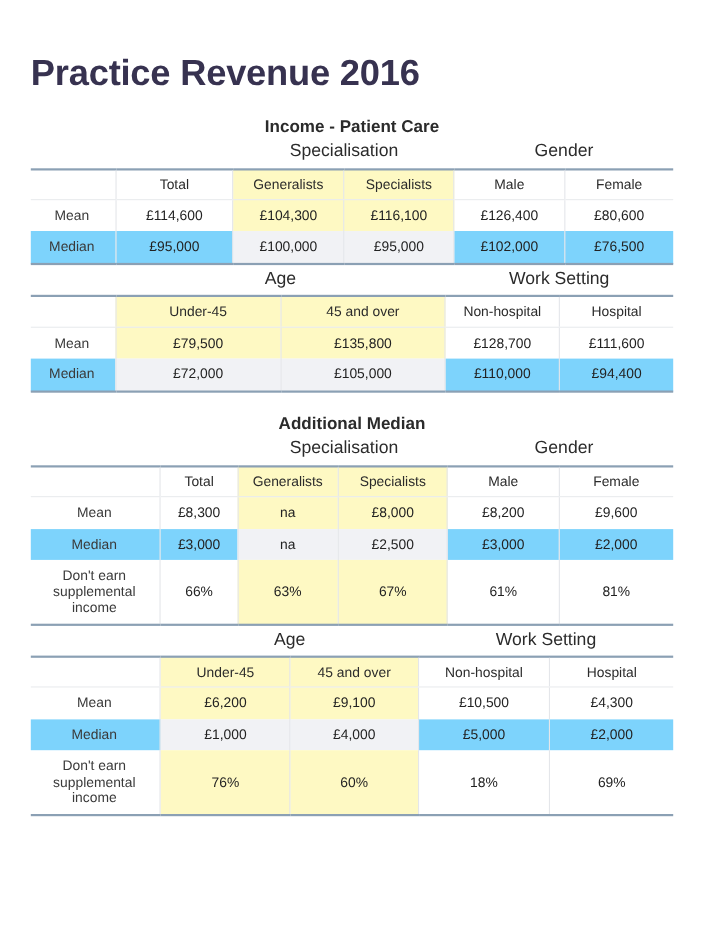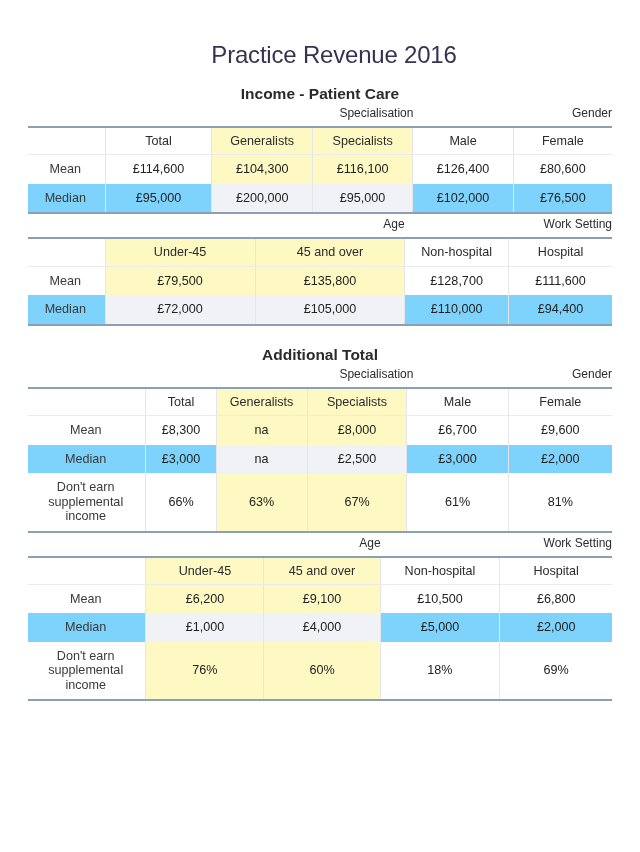--- a/index.html
+++ b/index.html
@@ -16,26 +16,25 @@
   }
   .page {
     width: 640px;
     height: 852px;
     box-sizing: border-box;
     padding: 0;
     position: relative;
   }
   .page-title {
     color: #373250;
-    font-size: 24px;
-    font-weight: normal;
+    font-size: 33px;
+    font-weight: bold;
     letter-spacing: -0.2px;
     padding: 26px 0 0 28px;
     line-height: 1.1;
-    text-align: center;
   }
   .section {
     padding: 0 28px;
     box-sizing: border-box;
   }
   .section-title {
     text-align: center;
     font-size: 15.5px;
     font-weight: bold;
     color: #2b2b2b;
@@ -49,22 +48,22 @@
   .grouphead {
     display: table;
     table-layout: fixed;
     width: 100%;
     border-collapse: collapse;
     margin: 0;
   }
   .grouphead > div { display: table-row; }
   .grouphead span {
     display: table-cell;
-    text-align: right;
-    font-size: 12px;
+    text-align: center;
+    font-size: 16px;
     color: #2b2b2b;
     padding: 4px 0 5px 0;
     vertical-align: bottom;
     line-height: 1.15;
   }
 
   
   table.t {
     width: 100%;
     border-collapse: collapse;
@@ -144,21 +143,21 @@
             <td>Mean</td>
             <td>£114,600</td>
             <td class="grp">£104,300</td>
             <td class="grp">£116,100</td>
             <td>£126,400</td>
             <td>£80,600</td>
           </tr>
           <tr class="stripe">
             <td>Median</td>
             <td>£95,000</td>
-            <td class="grp">£200,000</td>
+            <td class="grp">£100,000</td>
             <td class="grp">£95,000</td>
             <td>£102,000</td>
             <td>£76,500</td>
           </tr>
         </tbody>
       </table>
     </div>
 
     <div class="tbl-wrap">
       <div class="grouphead">
@@ -199,21 +198,21 @@
             <td class="grp">£105,000</td>
             <td>£110,000</td>
             <td>£94,400</td>
           </tr>
         </tbody>
       </table>
     </div>
   </div>
 
   <div class="section sec-addl">
-    <div class="section-title">Additional Total</div>
+    <div class="section-title">Additional Median</div>
 
     <div class="tbl-wrap">
       <div class="grouphead">
         <div>
           <span style="width:31.5%"></span>
           <span style="width:34.5%">Specialisation</span>
           <span style="width:34%">Gender</span>
         </div>
       </div>
       <table class="t">
@@ -234,21 +233,21 @@
             <th>Male</th>
             <th>Female</th>
           </tr>
         </thead>
         <tbody>
           <tr>
             <td>Mean</td>
             <td>£8,300</td>
             <td class="grp">na</td>
             <td class="grp">£8,000</td>
-            <td>£6,700</td>
+            <td>£8,200</td>
             <td>£9,600</td>
           </tr>
           <tr class="stripe">
             <td>Median</td>
             <td>£3,000</td>
             <td class="grp">na</td>
             <td class="grp">£2,500</td>
             <td>£3,000</td>
             <td>£2,000</td>
           </tr>
@@ -288,21 +287,21 @@
             <th>Non-hospital</th>
             <th>Hospital</th>
           </tr>
         </thead>
         <tbody>
           <tr>
             <td>Mean</td>
             <td class="grp">£6,200</td>
             <td class="grp">£9,100</td>
             <td>£10,500</td>
-            <td>£6,800</td>
+            <td>£4,300</td>
           </tr>
           <tr class="stripe">
             <td>Median</td>
             <td class="grp">£1,000</td>
             <td class="grp">£4,000</td>
             <td>£5,000</td>
             <td>£2,000</td>
           </tr>
           <tr>
             <td class="multiline">Don't earn supplemental income</td>

